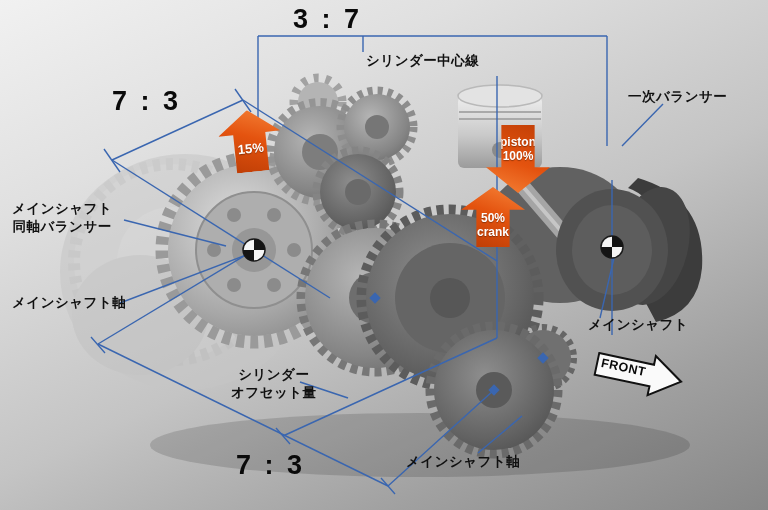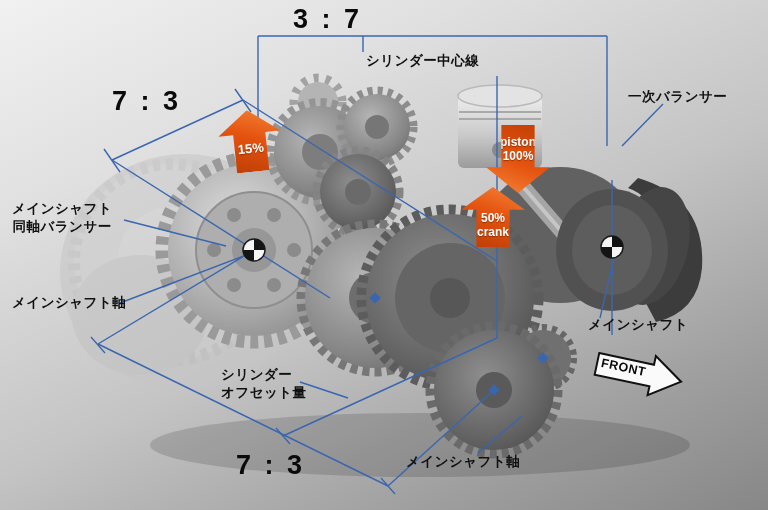--- a/index.html
+++ b/index.html
@@ -36,21 +36,21 @@
   #arrow-piston{left:486px;top:125px;width:64px;height:68px;}
   #arrow-35{left:599px;top:135px;width:58px;height:54px;font-size:13px;}
   #arrow-crank{left:461px;top:187px;width:64px;height:60px;}
   #ratio-top{left:293px;top:4px;}
   #ratio-ul{left:112px;top:86px;}
   #ratio-bottom{left:236px;top:450px;}
   #lbl-cyl-center{left:366px;top:52px;}
   #lbl-primary-balancer{left:628px;top:88px;}
   #lbl-mainshaft-balancer{left:12px;top:200px;text-align:center;}
   #lbl-mainshaft-axis{left:12px;top:294px;}
-  #lbl-cyl-offset{left:221px;top:366px;text-align:left;}
+  #lbl-cyl-offset{left:231px;top:366px;text-align:center;}
   #lbl-engine-center{left:588px;top:316px;}
   #lbl-balancer-shaft{left:406px;top:453px;}
   .front-arrow{position:absolute;left:594px;top:350px;width:92px;height:46px;transform:rotate(12deg);}
   .front-arrow span{
     position:absolute;left:6px;top:14px;font-weight:bold;font-size:12.5px;color:#0a0a0a;letter-spacing:.5px;
   }
 </style>
 </head>
 <body>
 

